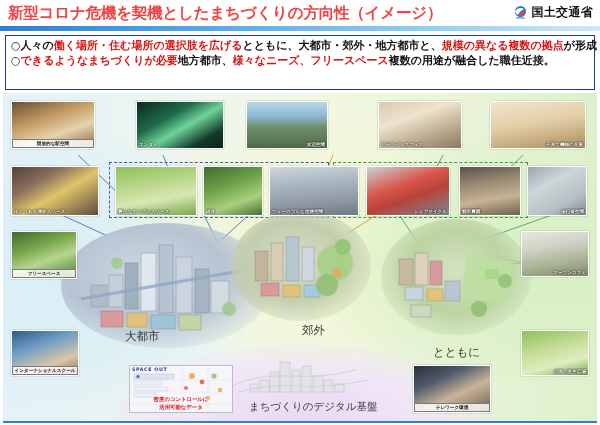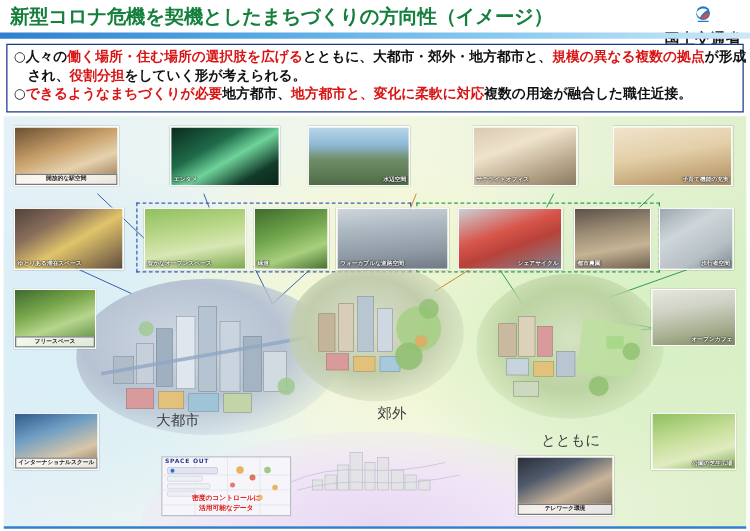--- a/index.html
+++ b/index.html
@@ -27,32 +27,31 @@
     left: 0; top: 0;
     width: 600px;
     height: 31px;
   }
   .header-title {
     position: absolute;
     left: 8px;
     top: 3px;
     font-size: 15.5px;
     font-weight: bold;
-    color: #15803d;
+    color: #ef4444;
     letter-spacing: -0.2px;
     white-space: nowrap;
   }
   .ministry-logo {
     position: absolute;
     right: 7px;
     top: 4px;
     display: flex;
     align-items: center;
     gap: 4px;
-    flex-direction: column;
   }
   .ministry-mark {
     width: 15px;
     height: 15px;
     position: relative;
   }
   .ministry-name {
     font-size: 12px;
     font-weight: bold;
     color: #111111;
@@ -285,25 +284,22 @@
       <span class="ministry-name">国土交通省</span>
     </div>
 
     <div class="header-rule"></div>
   </div>
 
   <div class="textbox">
     <div class="bullet-line">
       <span class="nm">○人々の</span><span class="hl">働く場所・住む場所の選択肢を広げる</span><span class="nm">とともに、大都市・郊外・地方都市と、</span><span class="hl">規模の異なる複数の拠点</span><span class="nm">が形成</span>
     </div>
-    <div class="bullet-line indent">
-      <span class="nm">され、</span><span class="hl">役割分担</span><span class="nm">をしていく形が考えられる。</span>
-    </div>
     <div class="bullet-line">
-      <span class="nm">○</span><span class="hl">できるようなまちづくりが必要</span><span class="nm">地方都市、</span><span class="hl">地方都市と、変化に柔軟に対応</span><span class="nm">複数の用途が融合した職住近接。</span>
+      <span class="nm">○</span><span class="hl">できるようなまちづくりが必要</span><span class="nm">地方都市、</span><span class="hl">様々なニーズ、フリースペース</span><span class="nm">複数の用途が融合した職住近接。</span>
     </div>
   </div>
 
   <div class="canvas">
 
     <svg class="links" viewBox="0 0 594 328">
       <g stroke="#3a5fb0" stroke-width="0.8" fill="none">
         <line x1="75" y1="62" x2="120" y2="105"></line>
         <line x1="50" y1="118" x2="120" y2="150"></line>
         <line x1="60" y1="172" x2="160" y2="175"></line>
@@ -405,20 +401,21 @@
         <rect x="96" y="24" width="9" height="12"></rect>
         <rect x="22" y="28" width="8" height="8"></rect>
         <rect x="107" y="28" width="9" height="8"></rect>
       </g>
       <g stroke="#c2c2cc" stroke-width="0.6" fill="none">
         <path d="M4 30 Q30 18 62 20 Q96 22 128 14"></path>
         <path d="M10 36 Q40 28 70 30 Q104 32 140 24"></path>
       </g>
     </svg>
 
+    <div class="digital-label">まちづくりのデジタル基盤</div>
 
     <div class="spaceout-panel">
       <span class="so-head">SPACE OUT</span>
       <svg width="104" height="48" viewBox="0 0 104 48">
         <rect x="0" y="0" width="104" height="48" fill="#f6f6fa"></rect>
         <g stroke="#dcdde6" stroke-width="0.5">
           <path d="M0 14 H104 M0 26 H104 M0 38 H104 M26 0 V48 M52 0 V48 M78 0 V48"></path>
         </g>
         <g>
           <circle cx="62" cy="10" r="3" fill="#e8a13a" opacity="0.8"></circle>

